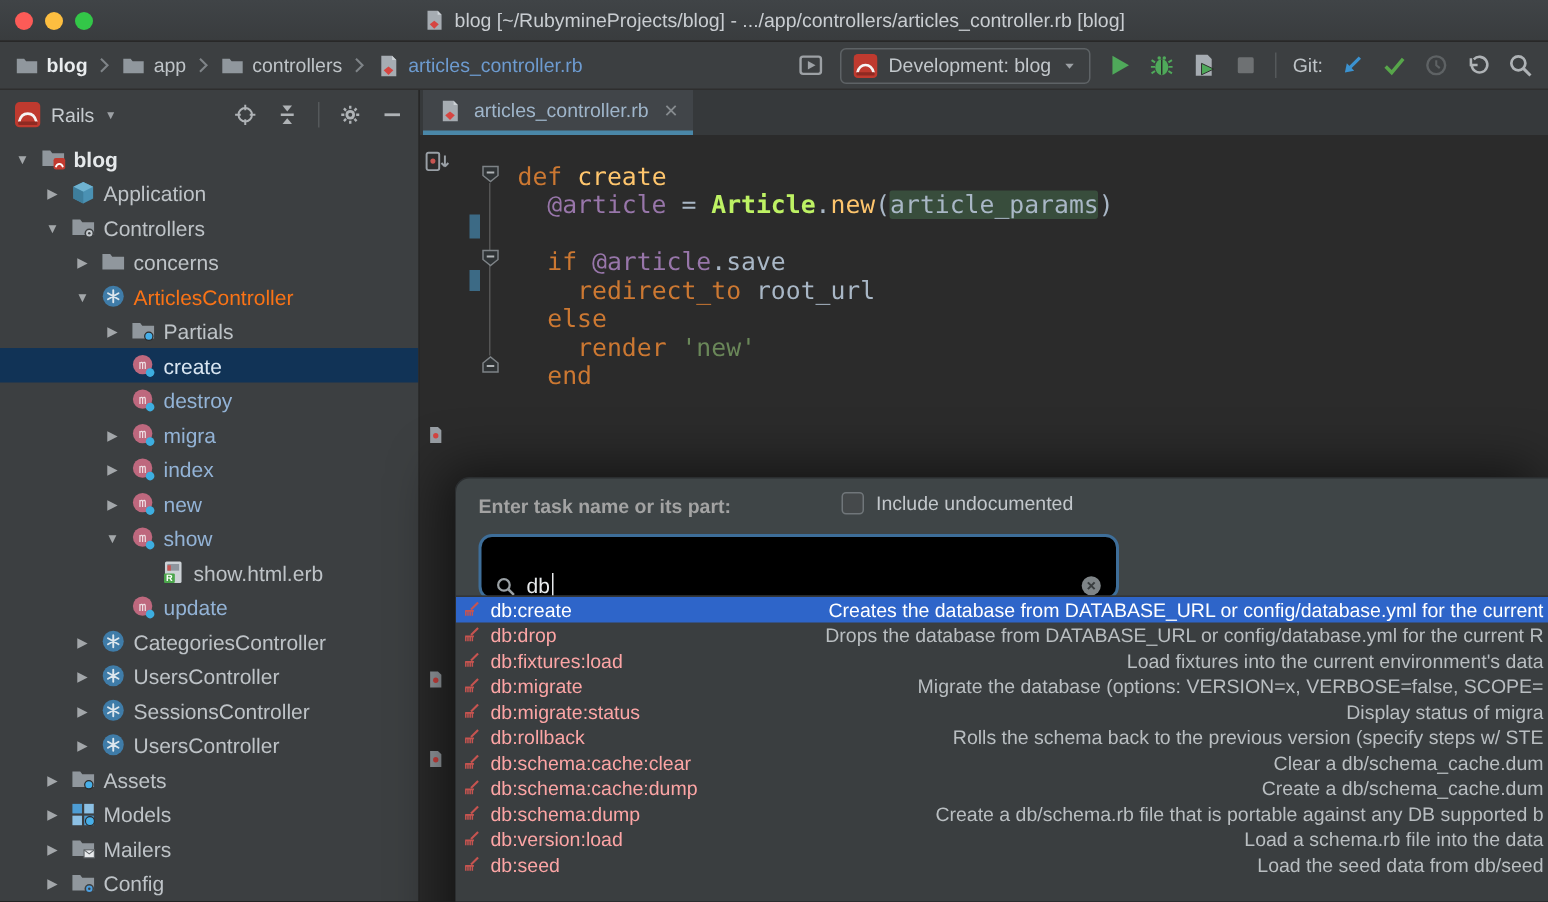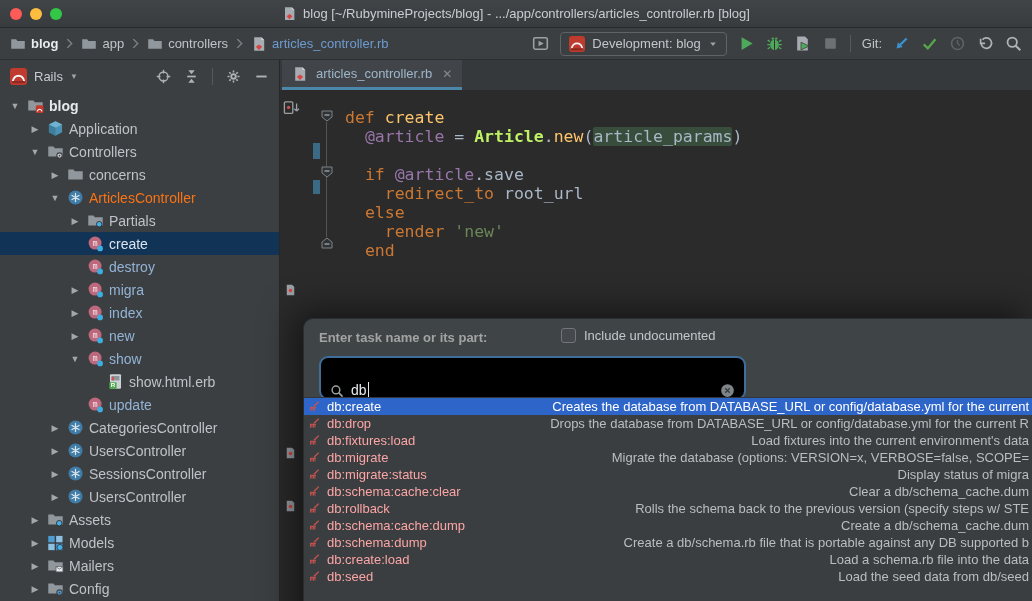--- a/index.html
+++ b/index.html
@@ -705,42 +705,42 @@
             <span class="tdesc">Display status of migra</span>
           </div>
           <div class="task-row">
             <span class="ic">
               <svg viewBox="0 0 16 16">
                 <path d="M13.2 2L7.4 7.8" stroke="#C75450" stroke-width="1.7"></path>
                 <path d="M2.6 9h7.2" stroke="#C75450" stroke-width="1.4"></path>
                 <path d="M3.1 9v4M4.9 9v4M6.7 9v4M8.5 9v4" stroke="#C75450" stroke-width="1.2"></path>
               </svg>
             </span>
+            <span class="tname">db:rollback</span>
+            <span class="tdesc">Rolls the schema back to the previous version (specify steps w/ STE</span>
+          </div>
+          <div class="task-row">
+            <span class="ic">
+              <svg viewBox="0 0 16 16">
+                <path d="M13.2 2L7.4 7.8" stroke="#C75450" stroke-width="1.7"></path>
+                <path d="M2.6 9h7.2" stroke="#C75450" stroke-width="1.4"></path>
+                <path d="M3.1 9v4M4.9 9v4M6.7 9v4M8.5 9v4" stroke="#C75450" stroke-width="1.2"></path>
+              </svg>
+            </span>
             <span class="tname">db:schema:cache:clear</span>
             <span class="tdesc">Clear a db/schema_cache.dum</span>
           </div>
           <div class="task-row">
             <span class="ic">
               <svg viewBox="0 0 16 16">
                 <path d="M13.2 2L7.4 7.8" stroke="#C75450" stroke-width="1.7"></path>
                 <path d="M2.6 9h7.2" stroke="#C75450" stroke-width="1.4"></path>
                 <path d="M3.1 9v4M4.9 9v4M6.7 9v4M8.5 9v4" stroke="#C75450" stroke-width="1.2"></path>
               </svg>
             </span>
-            <span class="tname">db:rollback</span>
-            <span class="tdesc">Rolls the schema back to the previous version (specify steps w/ STE</span>
-          </div>
-          <div class="task-row">
-            <span class="ic">
-              <svg viewBox="0 0 16 16">
-                <path d="M13.2 2L7.4 7.8" stroke="#C75450" stroke-width="1.7"></path>
-                <path d="M2.6 9h7.2" stroke="#C75450" stroke-width="1.4"></path>
-                <path d="M3.1 9v4M4.9 9v4M6.7 9v4M8.5 9v4" stroke="#C75450" stroke-width="1.2"></path>
-              </svg>
-            </span>
             <span class="tname">db:schema:cache:dump</span>
             <span class="tdesc">Create a db/schema_cache.dum</span>
           </div>
           <div class="task-row">
             <span class="ic">
               <svg viewBox="0 0 16 16">
                 <path d="M13.2 2L7.4 7.8" stroke="#C75450" stroke-width="1.7"></path>
                 <path d="M2.6 9h7.2" stroke="#C75450" stroke-width="1.4"></path>
                 <path d="M3.1 9v4M4.9 9v4M6.7 9v4M8.5 9v4" stroke="#C75450" stroke-width="1.2"></path>
               </svg>
@@ -749,21 +749,21 @@
             <span class="tdesc">Create a db/schema.rb file that is portable against any DB supported b</span>
           </div>
           <div class="task-row">
             <span class="ic">
               <svg viewBox="0 0 16 16">
                 <path d="M13.2 2L7.4 7.8" stroke="#C75450" stroke-width="1.7"></path>
                 <path d="M2.6 9h7.2" stroke="#C75450" stroke-width="1.4"></path>
                 <path d="M3.1 9v4M4.9 9v4M6.7 9v4M8.5 9v4" stroke="#C75450" stroke-width="1.2"></path>
               </svg>
             </span>
-            <span class="tname">db:create:load</span>
+            <span class="tname">db:version:load</span>
             <span class="tdesc">Load a schema.rb file into the data</span>
           </div>
           <div class="task-row">
             <span class="ic">
               <svg viewBox="0 0 16 16">
                 <path d="M13.2 2L7.4 7.8" stroke="#C75450" stroke-width="1.7"></path>
                 <path d="M2.6 9h7.2" stroke="#C75450" stroke-width="1.4"></path>
                 <path d="M3.1 9v4M4.9 9v4M6.7 9v4M8.5 9v4" stroke="#C75450" stroke-width="1.2"></path>
               </svg>
             </span>

